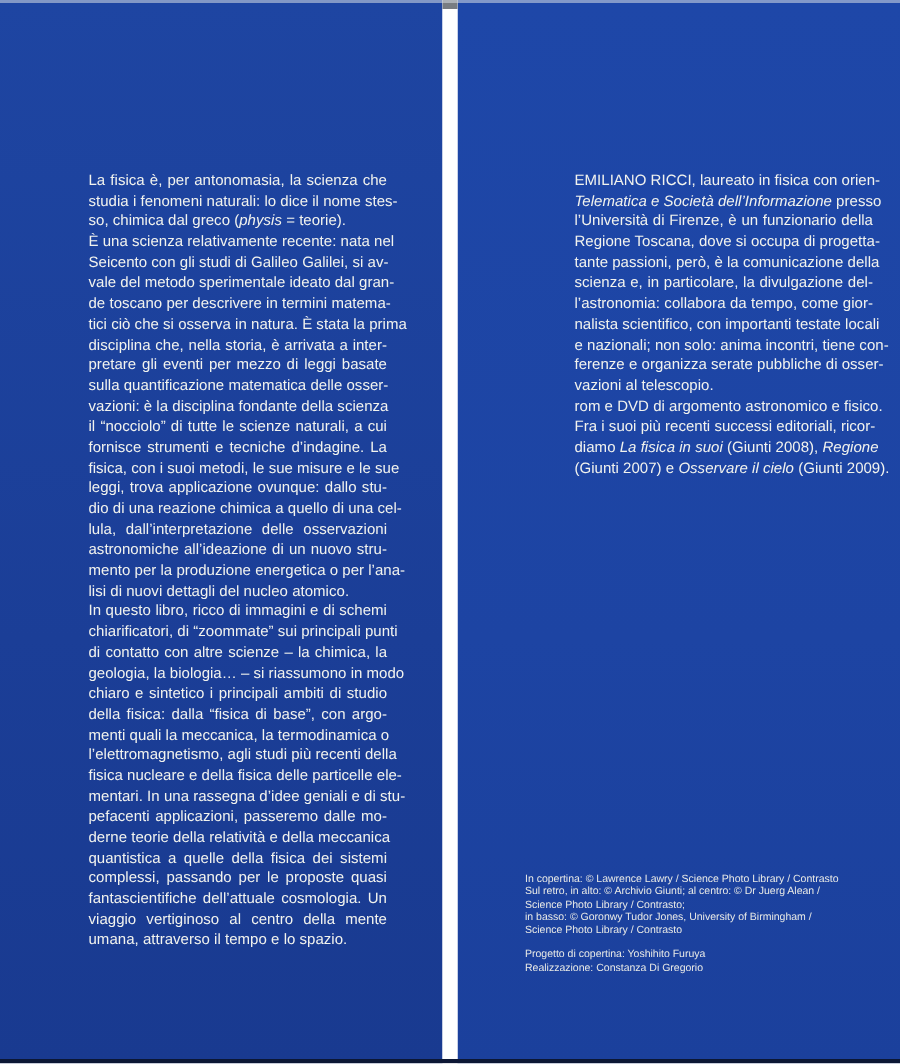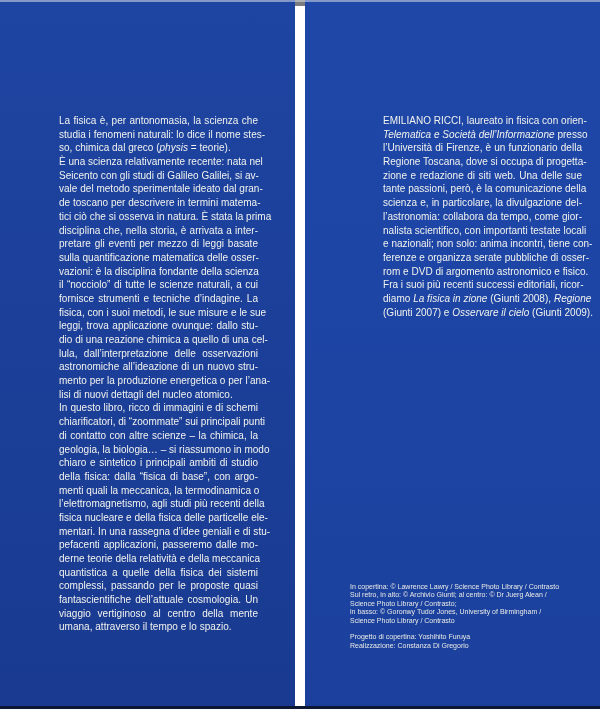--- a/index.html
+++ b/index.html
@@ -97,30 +97,30 @@
       <div class="line"><span>fantascientifiche dell’attuale cosmologia. Un</span></div>
       <div class="line"><span>viaggio vertiginoso al centro della mente</span></div>
       <div class="line end"><span>umana, attraverso il tempo e lo spazio.</span></div>
     </div>
 
   <div class="text-block block-bio">
       <div class="line"><span>EMILIANO RICCI, laureato in fisica con orien-</span></div>
       <div class="line"><span class="em">Telematica e Società dell’Informazione</span><span> presso</span></div>
       <div class="line"><span>l’Università di Firenze, è un funzionario della</span></div>
       <div class="line"><span>Regione Toscana, dove si occupa di progetta-</span></div>
-      <div class="line"><span>zione e redazione di siti web. Una delle sue</span></div>
       <div class="line"><span>tante passioni, però, è la comunicazione della</span></div>
       <div class="line"><span>scienza e, in particolare, la divulgazione del-</span></div>
       <div class="line"><span>l’astronomia: collabora da tempo, come gior-</span></div>
       <div class="line"><span>nalista scientifico, con importanti testate locali</span></div>
       <div class="line"><span>e nazionali; non solo: anima incontri, tiene con-</span></div>
       <div class="line"><span>ferenze e organizza serate pubbliche di osser-</span></div>
+      <div class="line end"><span>vazioni al telescopio.</span></div>
       <div class="line"><span>rom e DVD di argomento astronomico e fisico.</span></div>
       <div class="line"><span>Fra i suoi più recenti successi editoriali, ricor-</span></div>
-      <div class="line"><span>diamo </span><span class="em">La fisica in zione</span><span> (Giunti 2008), </span><span class="em">Regione</span></div>
+      <div class="line"><span>diamo </span><span class="em">La fisica in suoi</span><span> (Giunti 2008), </span><span class="em">Regione</span></div>
       <div class="line end"><span>(Giunti 2007) e </span><span class="em">Osservare il cielo</span><span> (Giunti 2009).</span></div>
     </div>
 
   <div class="credits">
       <div class="line"><span>In copertina: © Lawrence Lawry / Science Photo Library / Contrasto</span></div>
       <div class="line"><span>Sul retro, in alto: © Archivio Giunti; al centro: © Dr Juerg Alean /</span></div>
       <div class="line"><span>Science Photo Library / Contrasto;</span></div>
       <div class="line"><span>in basso: © Goronwy Tudor Jones, University of Birmingham /</span></div>
       <div class="line"><span>Science Photo Library / Contrasto</span></div>
       <div class="line end">&nbsp;</div>

